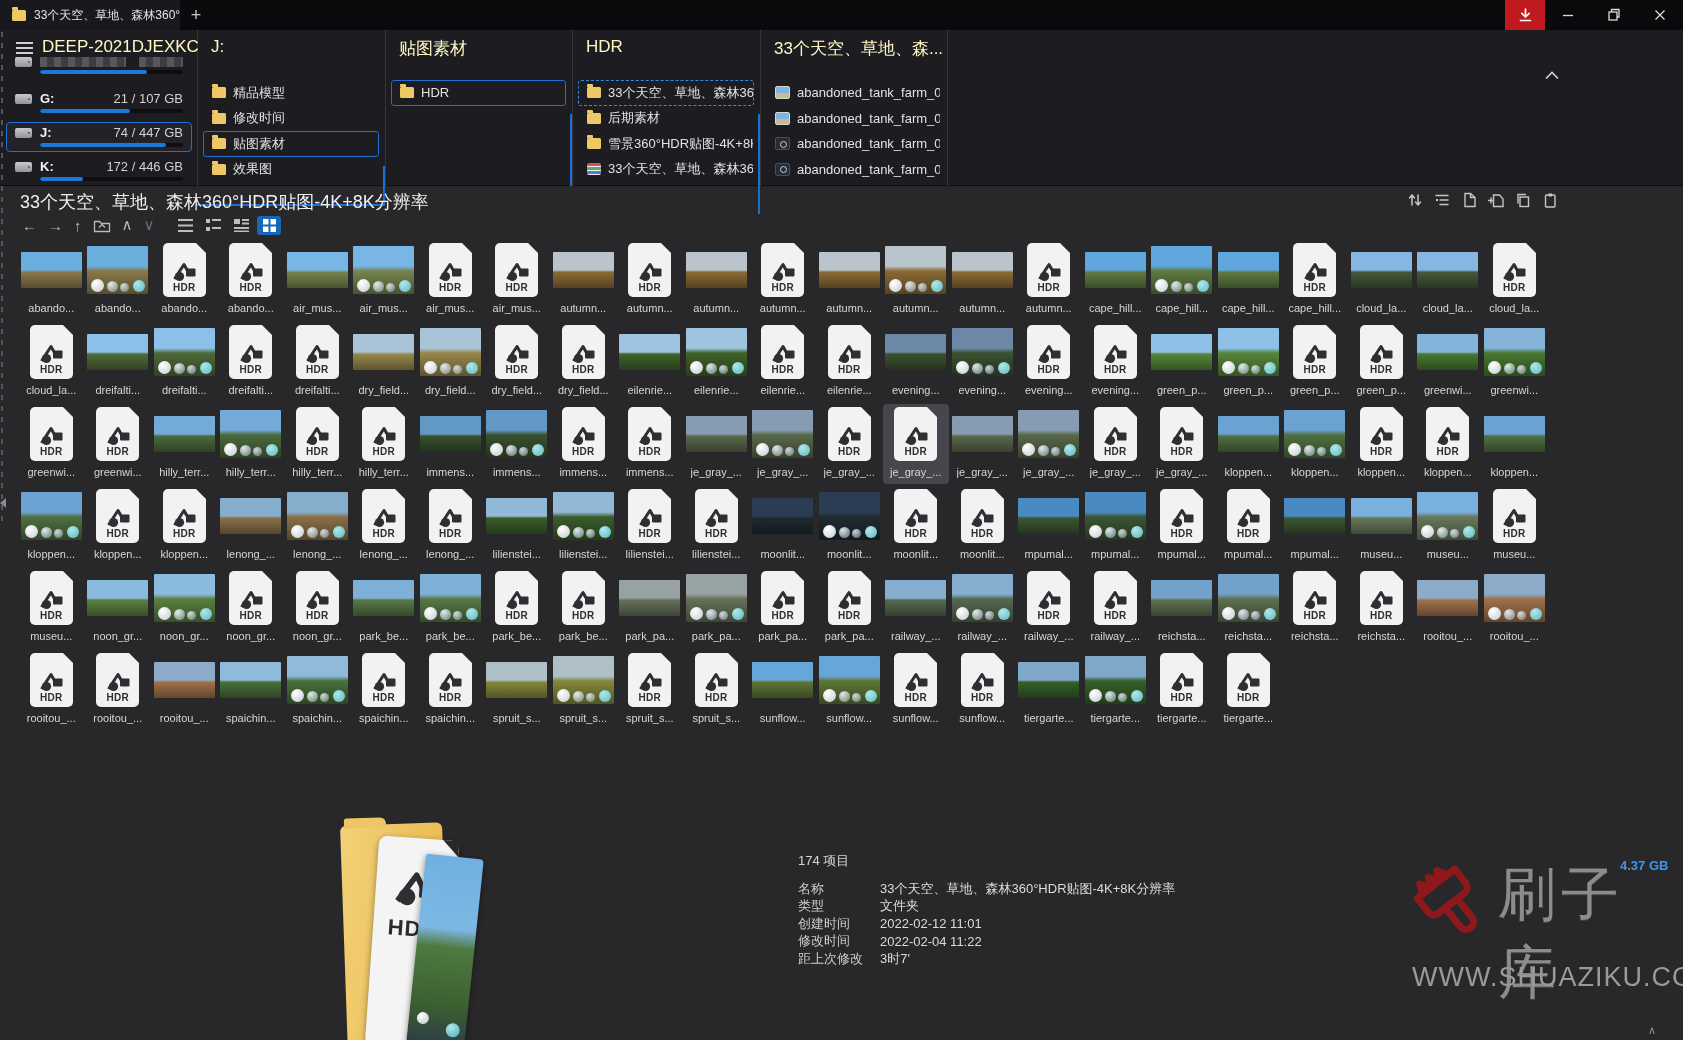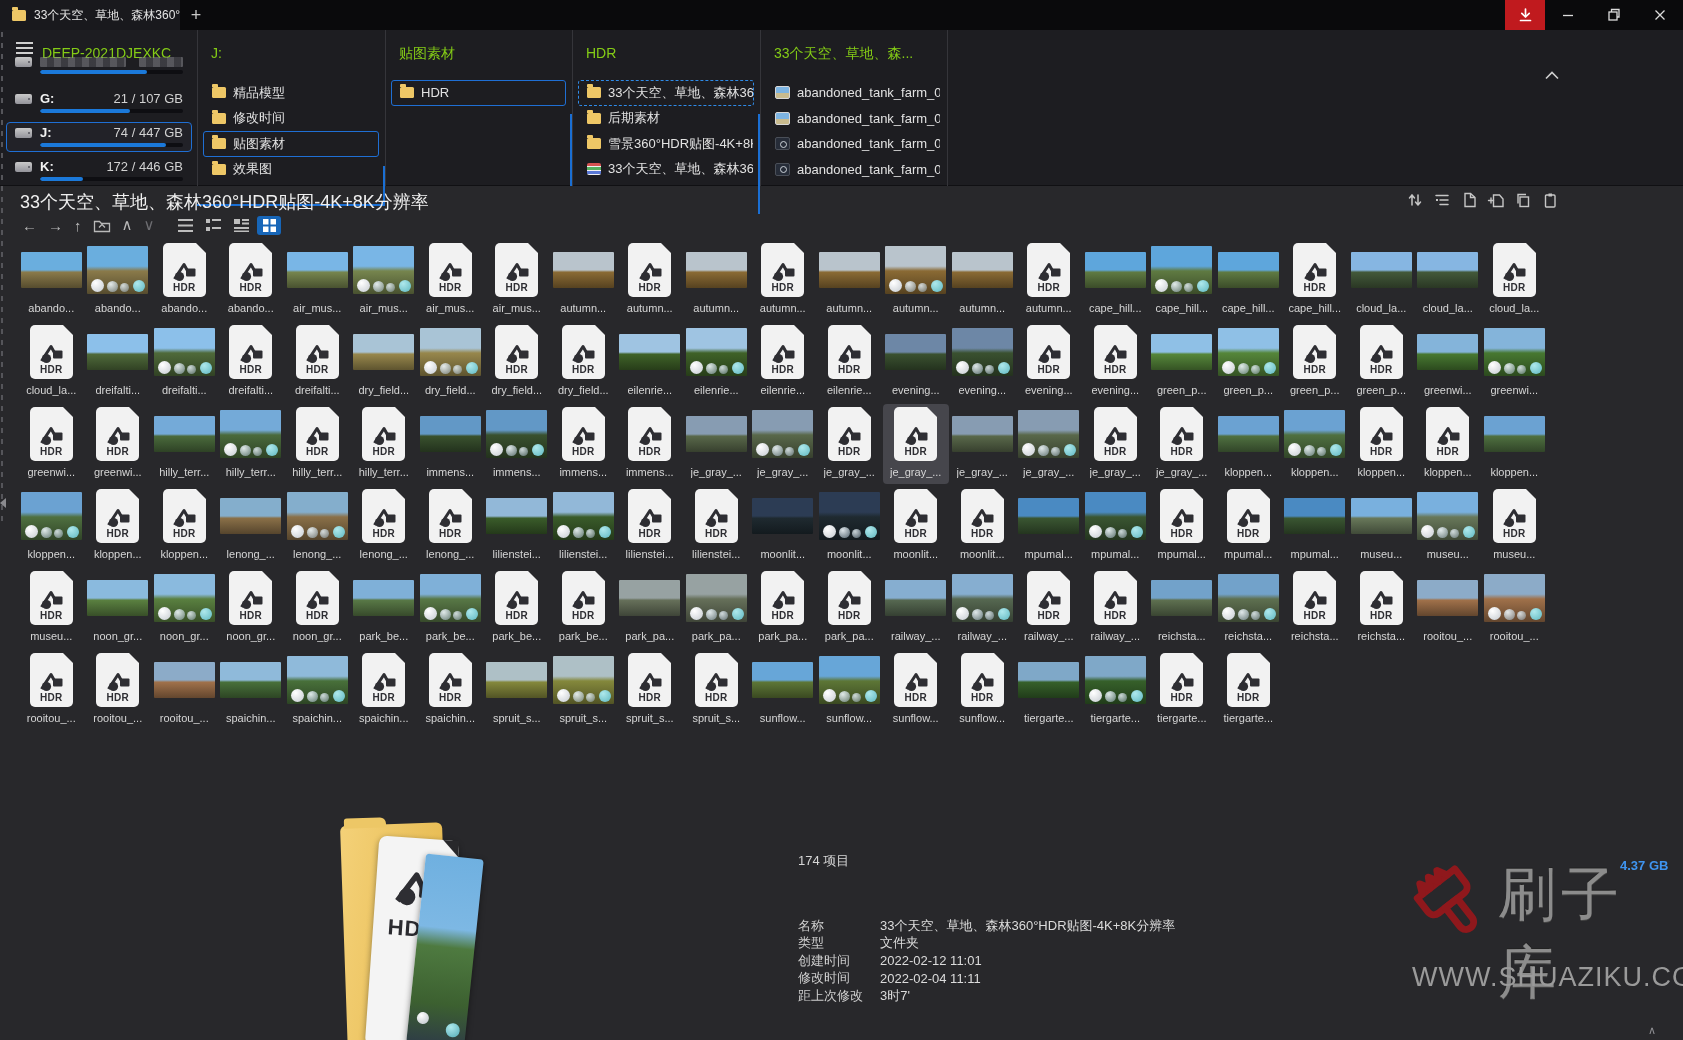--- a/index.html
+++ b/index.html
@@ -9,21 +9,21 @@
   #tabbar{position:absolute;left:0;top:0;width:1683px;height:30px;background:#0a0a0c;display:flex;align-items:stretch;}
   .tab{display:flex;align-items:center;gap:8px;padding:0 12px;width:180px;background:#19191d;color:#e4e4e4;font-size:12px;white-space:nowrap;overflow:hidden;}
   #newtab{width:32px;color:#c8c8c8;font-size:18px;display:flex;align-items:center;justify-content:center;}
   .tb-space{flex:1;}
   .wbtn{width:46px;display:flex;align-items:center;justify-content:center;}
   #dl-btn{width:40px;background:#c01a1e;display:flex;align-items:center;justify-content:center;}
   
   #panel{position:absolute;left:0;top:30px;width:1683px;height:156px;background:#1d1d21;border-bottom:1px solid #101013;}
   .vdiv{position:absolute;top:0;width:1px;height:156px;background:#35353a;}
   .colw{position:absolute;top:0;height:156px;}
-  .chead{position:absolute;top:15px;left:14px;font-size:14px;color:#84cc16;white-space:nowrap;}
+  .chead{position:absolute;top:7px;left:14px;font-size:17px;color:#fef9c3;white-space:nowrap;}
   #col-0 .chead{left:42px;}
   #dev-icon{position:absolute;left:16px;top:12px;width:17px;height:12px;
     background:repeating-linear-gradient(180deg,#cfcfcf 0 2px,transparent 2px 5px);}
   .items{position:absolute;left:6px;top:50px;right:6px;bottom:0;overflow:hidden;}
   #items-0{top:24px;left:6px;width:186px;height:132px;}
   .drive{position:relative;height:30px;margin-bottom:4px;padding:2px 8px 0 8px;border-radius:4px;border:1.5px solid transparent;}
   .dsel{border-color:#1f6fd4;background:#222228;}
   .dtop{display:flex;align-items:center;gap:8px;font-size:13px;}
   .dico{width:17px;height:10px;border-radius:2px;background:linear-gradient(#c9c9c9,#93939a);position:relative;flex:0 0 auto;}
   .dico::after{content:"";position:absolute;right:2px;top:4px;width:2px;height:2px;background:#55555c;border-radius:50%;}
@@ -71,21 +71,21 @@
   .s4{right:3px;width:12px;height:12px;background:radial-gradient(circle at 35% 30%,#aee8ec,#5fb8c0);}
   .hdrf{width:43px;height:54px;background:#f2f2f2;border-radius:5px;border-top-right-radius:0;position:relative;
     display:flex;flex-direction:column;align-items:center;justify-content:flex-end;gap:1px;padding-bottom:4px;}
   .hdrf::after{content:"";position:absolute;top:0;right:0;border-top:10px solid #28282b;border-left:10px solid transparent;}
   .gsel .hdrf::after{border-top-color:#46464c;}
   .htxt{font-size:10px;font-weight:bold;color:#2e2e33;letter-spacing:.3px;line-height:1;}
   .clab{margin-top:4px;font-size:11px;color:#d6d6d6;white-space:nowrap;max-width:66px;overflow:hidden;}
   
   #count{position:absolute;left:798px;top:852px;font-size:13px;color:#d6d6d6;}
   #size{position:absolute;left:1620px;top:858px;font-size:13px;color:#3f94ef;font-weight:bold;}
-  #info-fields{position:absolute;left:798px;top:880px;margin-top:37px;}
+  #info-fields{position:absolute;left:798px;top:880px;}
   .irow{display:flex;height:17.5px;font-size:13px;align-items:center;}
   .ilab{width:82px;color:#cfcfcf;}
   .ival{color:#dcdcdc;white-space:nowrap;}
   
   #preview{position:absolute;left:338px;top:812px;width:150px;height:228px;}
   .pv-back{position:absolute;left:6px;top:12px;width:102px;height:230px;border-radius:6px;transform:rotate(-2deg);
     background:linear-gradient(100deg,#f4d178 0%,#e8bd55 75%);}
   .pv-back::before{content:"";position:absolute;top:-7px;left:4px;width:42px;height:10px;background:#edc766;border-radius:3px 6px 0 0;}
   .pv-sheet{position:absolute;left:34px;top:26px;width:80px;height:210px;background:#f4f4f4;border-radius:8px;transform:rotate(4deg);
     display:flex;flex-direction:column;align-items:center;box-shadow:0 2px 6px rgba(0,0,0,.4);}
@@ -1786,21 +1786,21 @@
     <div class="irow">
       <span class="ilab">类型</span>
       <span class="ival">文件夹</span>
     </div>
     <div class="irow">
       <span class="ilab">创建时间</span>
       <span class="ival">2022-02-12  11:01</span>
     </div>
     <div class="irow">
       <span class="ilab">修改时间</span>
-      <span class="ival">2022-02-04  11:11</span>
+      <span class="ival">2022-02-04  11:22</span>
     </div>
     <div class="irow">
       <span class="ilab">距上次修改</span>
       <span class="ival">3时7'</span>
     </div>
   </div>
 
 <div id="preview">
   <div class="pv-back"></div>
   <div class="pv-sheet">

